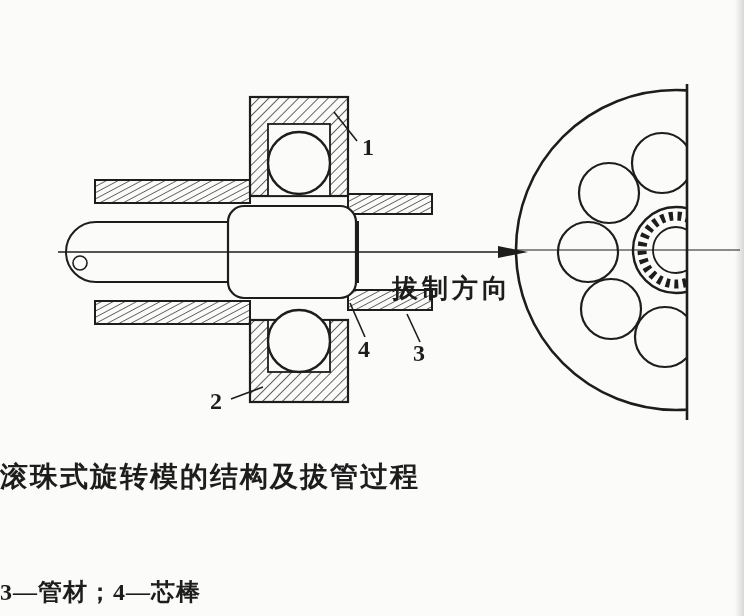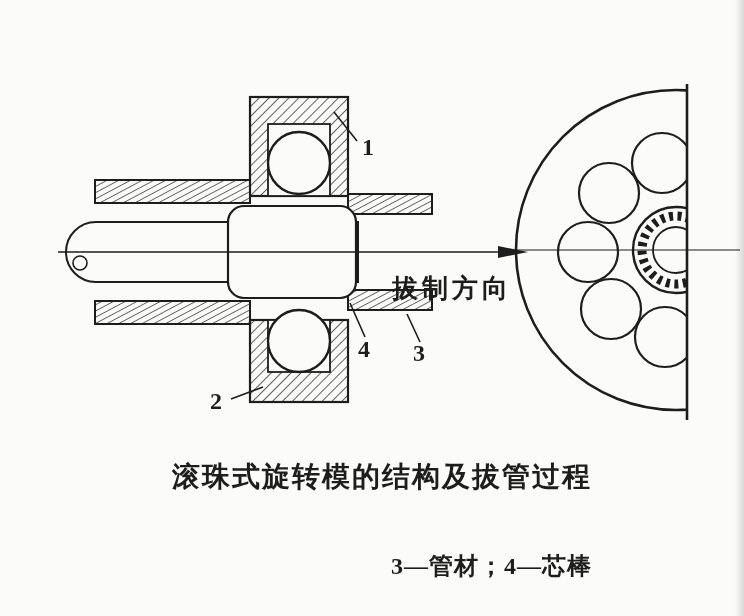--- a/index.html
+++ b/index.html
@@ -8,24 +8,24 @@
     background:#fbfbf9;
     font-family:"Liberation Serif", serif;
     color:#1d1d1d;
   }
   .edge-band{
     position:absolute;right:0;top:0;width:9px;height:100%;
     background:linear-gradient(to right, rgba(0,0,0,0), rgba(0,0,0,0.14));
     pointer-events:none;
   }
   .diagram-svg{position:absolute;top:0;left:0;}
-  .caption{position:absolute;left:0;width:592px;text-align:right;white-space:nowrap;}
+  .caption{position:absolute;left:0;width:592px;text-align:left;white-space:nowrap;}
   .caption.cap-title{top:458px;font-size:28px;font-weight:700;letter-spacing:2px;}
   .caption.cap-l1{top:507px;font-size:24px;font-weight:600;letter-spacing:1px;}
-  .caption.cap-l2{top:550px;font-size:24px;font-weight:600;letter-spacing:1px;}
+  .caption.cap-l2{top:576px;font-size:24px;font-weight:600;letter-spacing:1px;}
   text{font-family:"Liberation Serif", serif;fill:#1d1d1d;}
 </style>
 </head>
 <body>
 
 <div class="page">
 
   <svg class="diagram-svg" width="744" height="450" viewBox="0 0 744 450">
     <defs>
       <pattern id="hatchA" patternUnits="userSpaceOnUse" width="7" height="7" patternTransform="rotate(45)">

